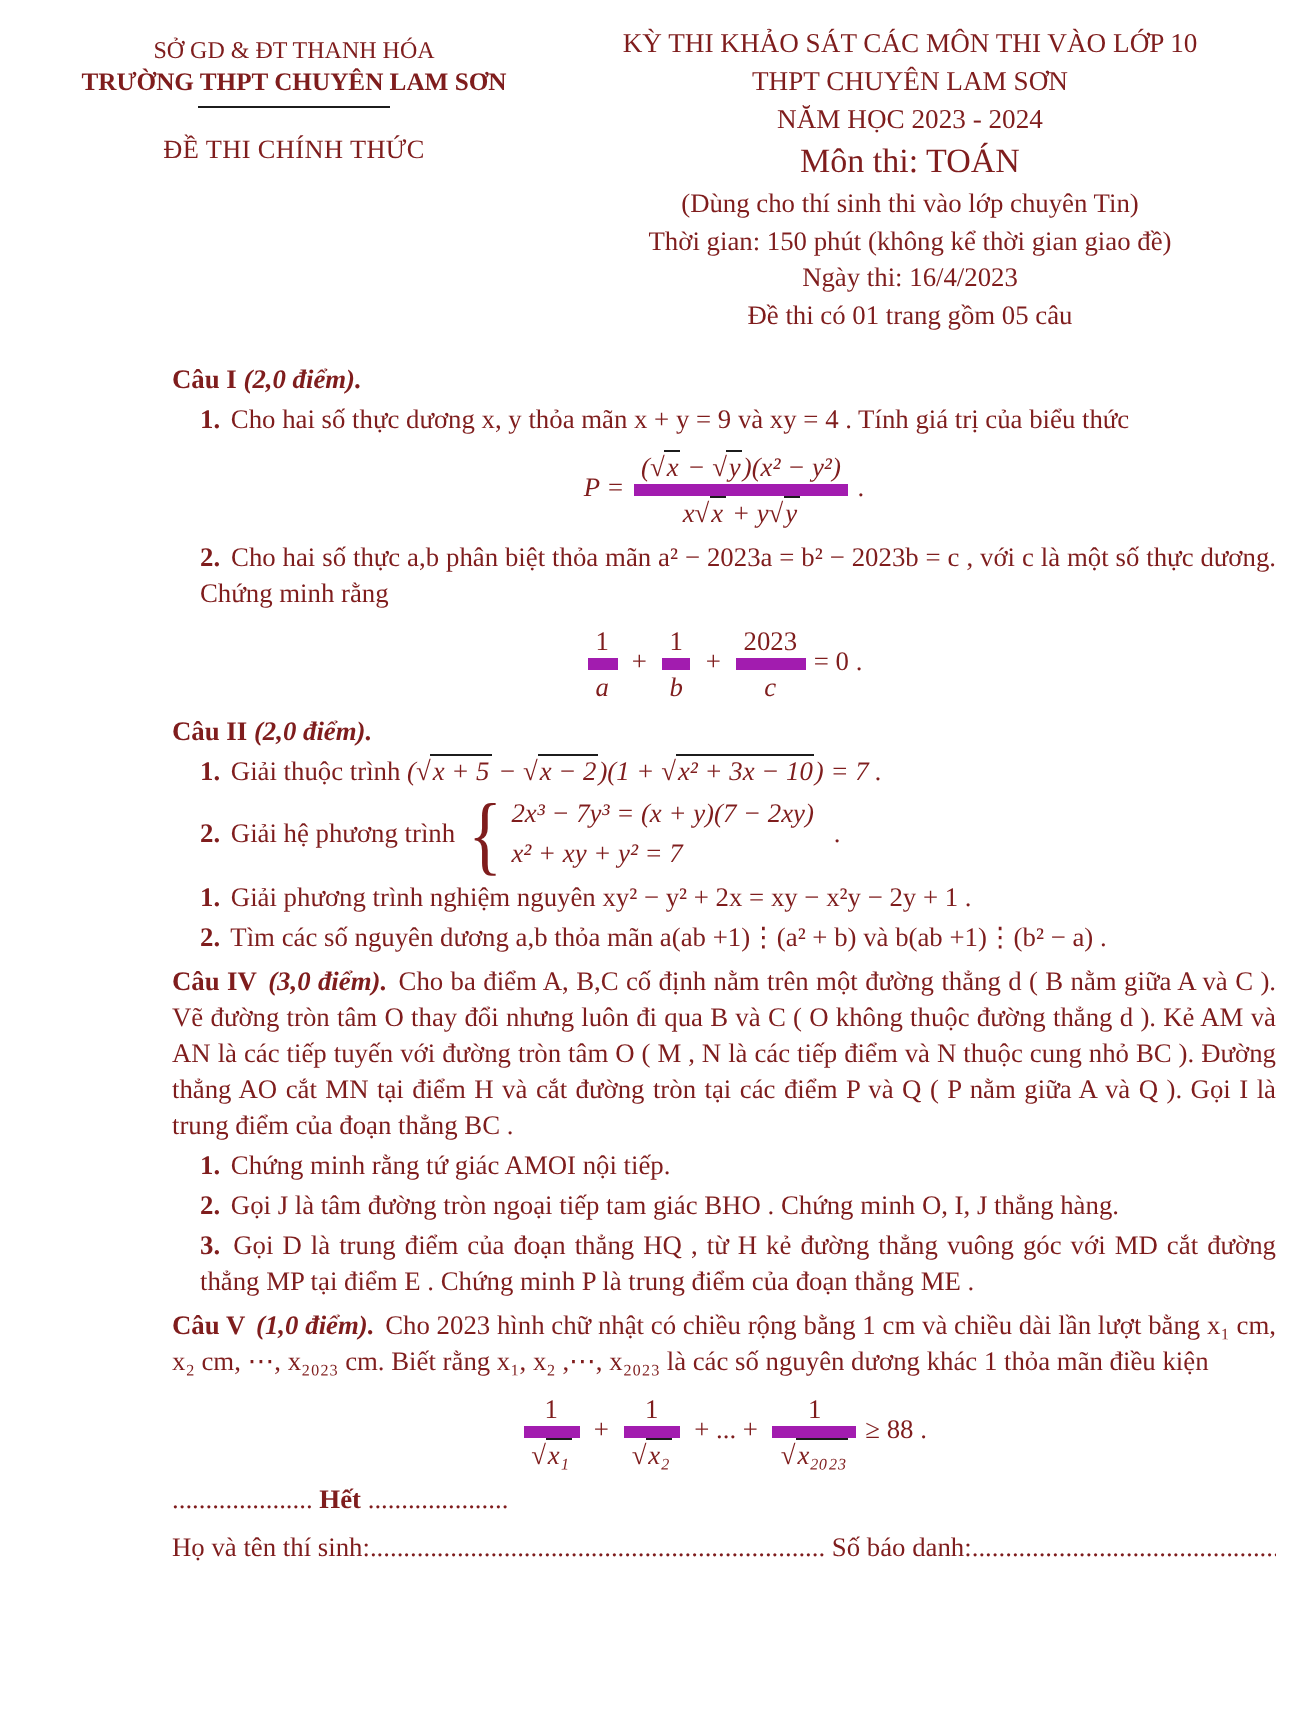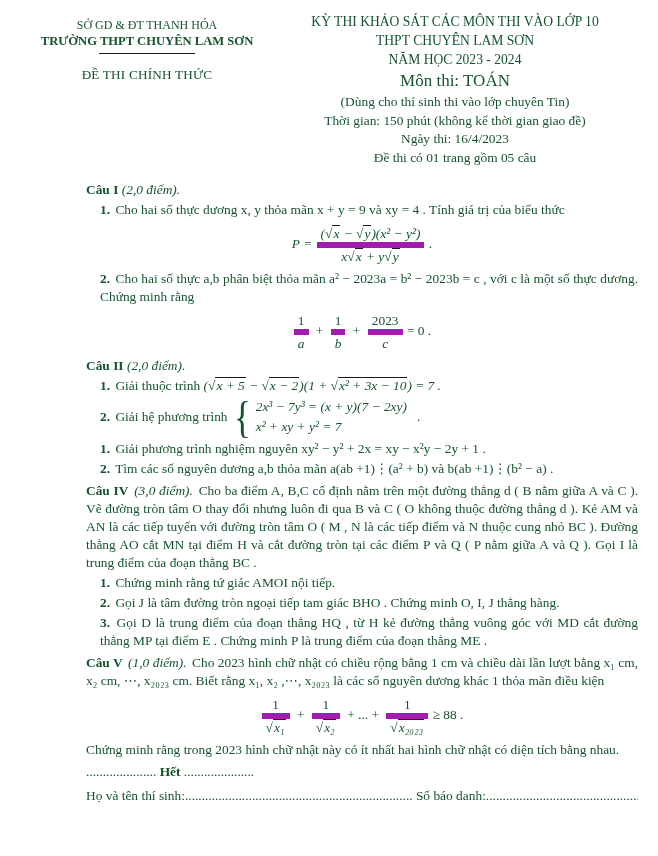--- a/index.html
+++ b/index.html
@@ -1,38 +1,38 @@
 <!DOCTYPE html>
 <html><head>
 <meta charset="utf-8">
 <style>
   html,body{margin:0;padding:0;background:#e8e8e8;}
   .page{
     width:658px;height:856px;margin:0 auto;background:#ffffff;
     font-family:"Liberation Serif","DejaVu Serif",serif;
-    color:#14532d;font-size:13.4px;line-height:1.34;
+    color:#7f1d1d;font-size:13.4px;line-height:1.34;
     box-sizing:border-box;padding:12px 20px 6px 22px;overflow:hidden;
   }
   
   .hdr{display:flex;}
   .hdr-left{width:250px;text-align:center;padding-top:5px;flex:none;}
   .hdr-right{flex:1;text-align:center;}
   .h-dept{font-size:12px;}
   .h-school{font-size:12.6px;font-weight:bold;}
   .h-rule{width:96px;border-top:1.4px solid #1c1c1c;margin:3px auto 12px auto;}
   .h-official{font-size:13.2px;letter-spacing:.2px;}
   .h-b{font-weight:normal;font-size:13.6px;line-height:1.4;}
   .h-b.big{font-size:17px;}
   .h-n{font-size:13.4px;line-height:1.4;}
   .h-i{}
   
   main{padding-left:64px;padding-top:8px;}
   .q-head{margin:5px 0 1px 0;}
   .q-label{font-weight:bold;}
-  .q-points{font-style:italic;}
+  .q-points{font-style:italic;font-weight:bold;}
   .item{margin:2px 0;padding-left:14px;text-align:justify;}
   .item > b{margin-right:2px;}
   .para{margin:4px 0 1px 0;text-align:justify;}
   .para .q-label, .para .q-points{margin-right:2px;}
   
   .math{font-style:italic;white-space:nowrap;}
   .up{font-style:normal;}
   .eq{text-align:center;margin:7px 0 6px 0;font-style:italic;}
   .frac{display:inline-block;vertical-align:middle;text-align:center;line-height:1.12;padding:0 1px;}
   .frac .num{display:block;border-bottom:6px solid #a21caf;padding:0 4px 1px 4px;}
@@ -129,21 +129,20 @@
     <section>
       <p class="para"><span class="q-label">Câu V</span> <span class="q-points">(1,0 điểm).</span> <span>Cho 2023 hình chữ nhật có chiều rộng bằng 1 cm và chiều dài lần lượt bằng x₁ cm, x₂ cm, ⋯, x₂₀₂₃ cm. Biết rằng x₁, x₂ ,⋯, x₂₀₂₃ là các số nguyên dương khác 1 thỏa mãn điều kiện</span></p>
       <div class="eq">
         <span class="frac"><span class="num up">1</span><span class="den"><span class="sqrt"><span class="rad">x₁</span></span></span></span>
         <span class="op">+</span>
         <span class="frac"><span class="num up">1</span><span class="den"><span class="sqrt"><span class="rad">x₂</span></span></span></span>
         <span class="op">+ ... +</span>
         <span class="frac"><span class="num up">1</span><span class="den"><span class="sqrt"><span class="rad">x₂₀₂₃</span></span></span></span>
         <span class="up">≥ 88 .</span>
       </div>
-      <p class="para">Chứng minh rằng trong 2023 hình chữ nhật này có ít nhất hai hình chữ nhật có diện tích bằng nhau.</p>
     </section>
   </main>
 
   <div class="ftr">
     <div class="het-line"><span>.....................</span> <span class="het">Hết</span> <span>.....................</span></div>
     <div class="blank-line"><span>Họ và tên thí sinh:</span><span>....................................................................</span><span> Số báo danh:</span><span>......................................................................</span></div>
   </div>
 
 </div>
 

